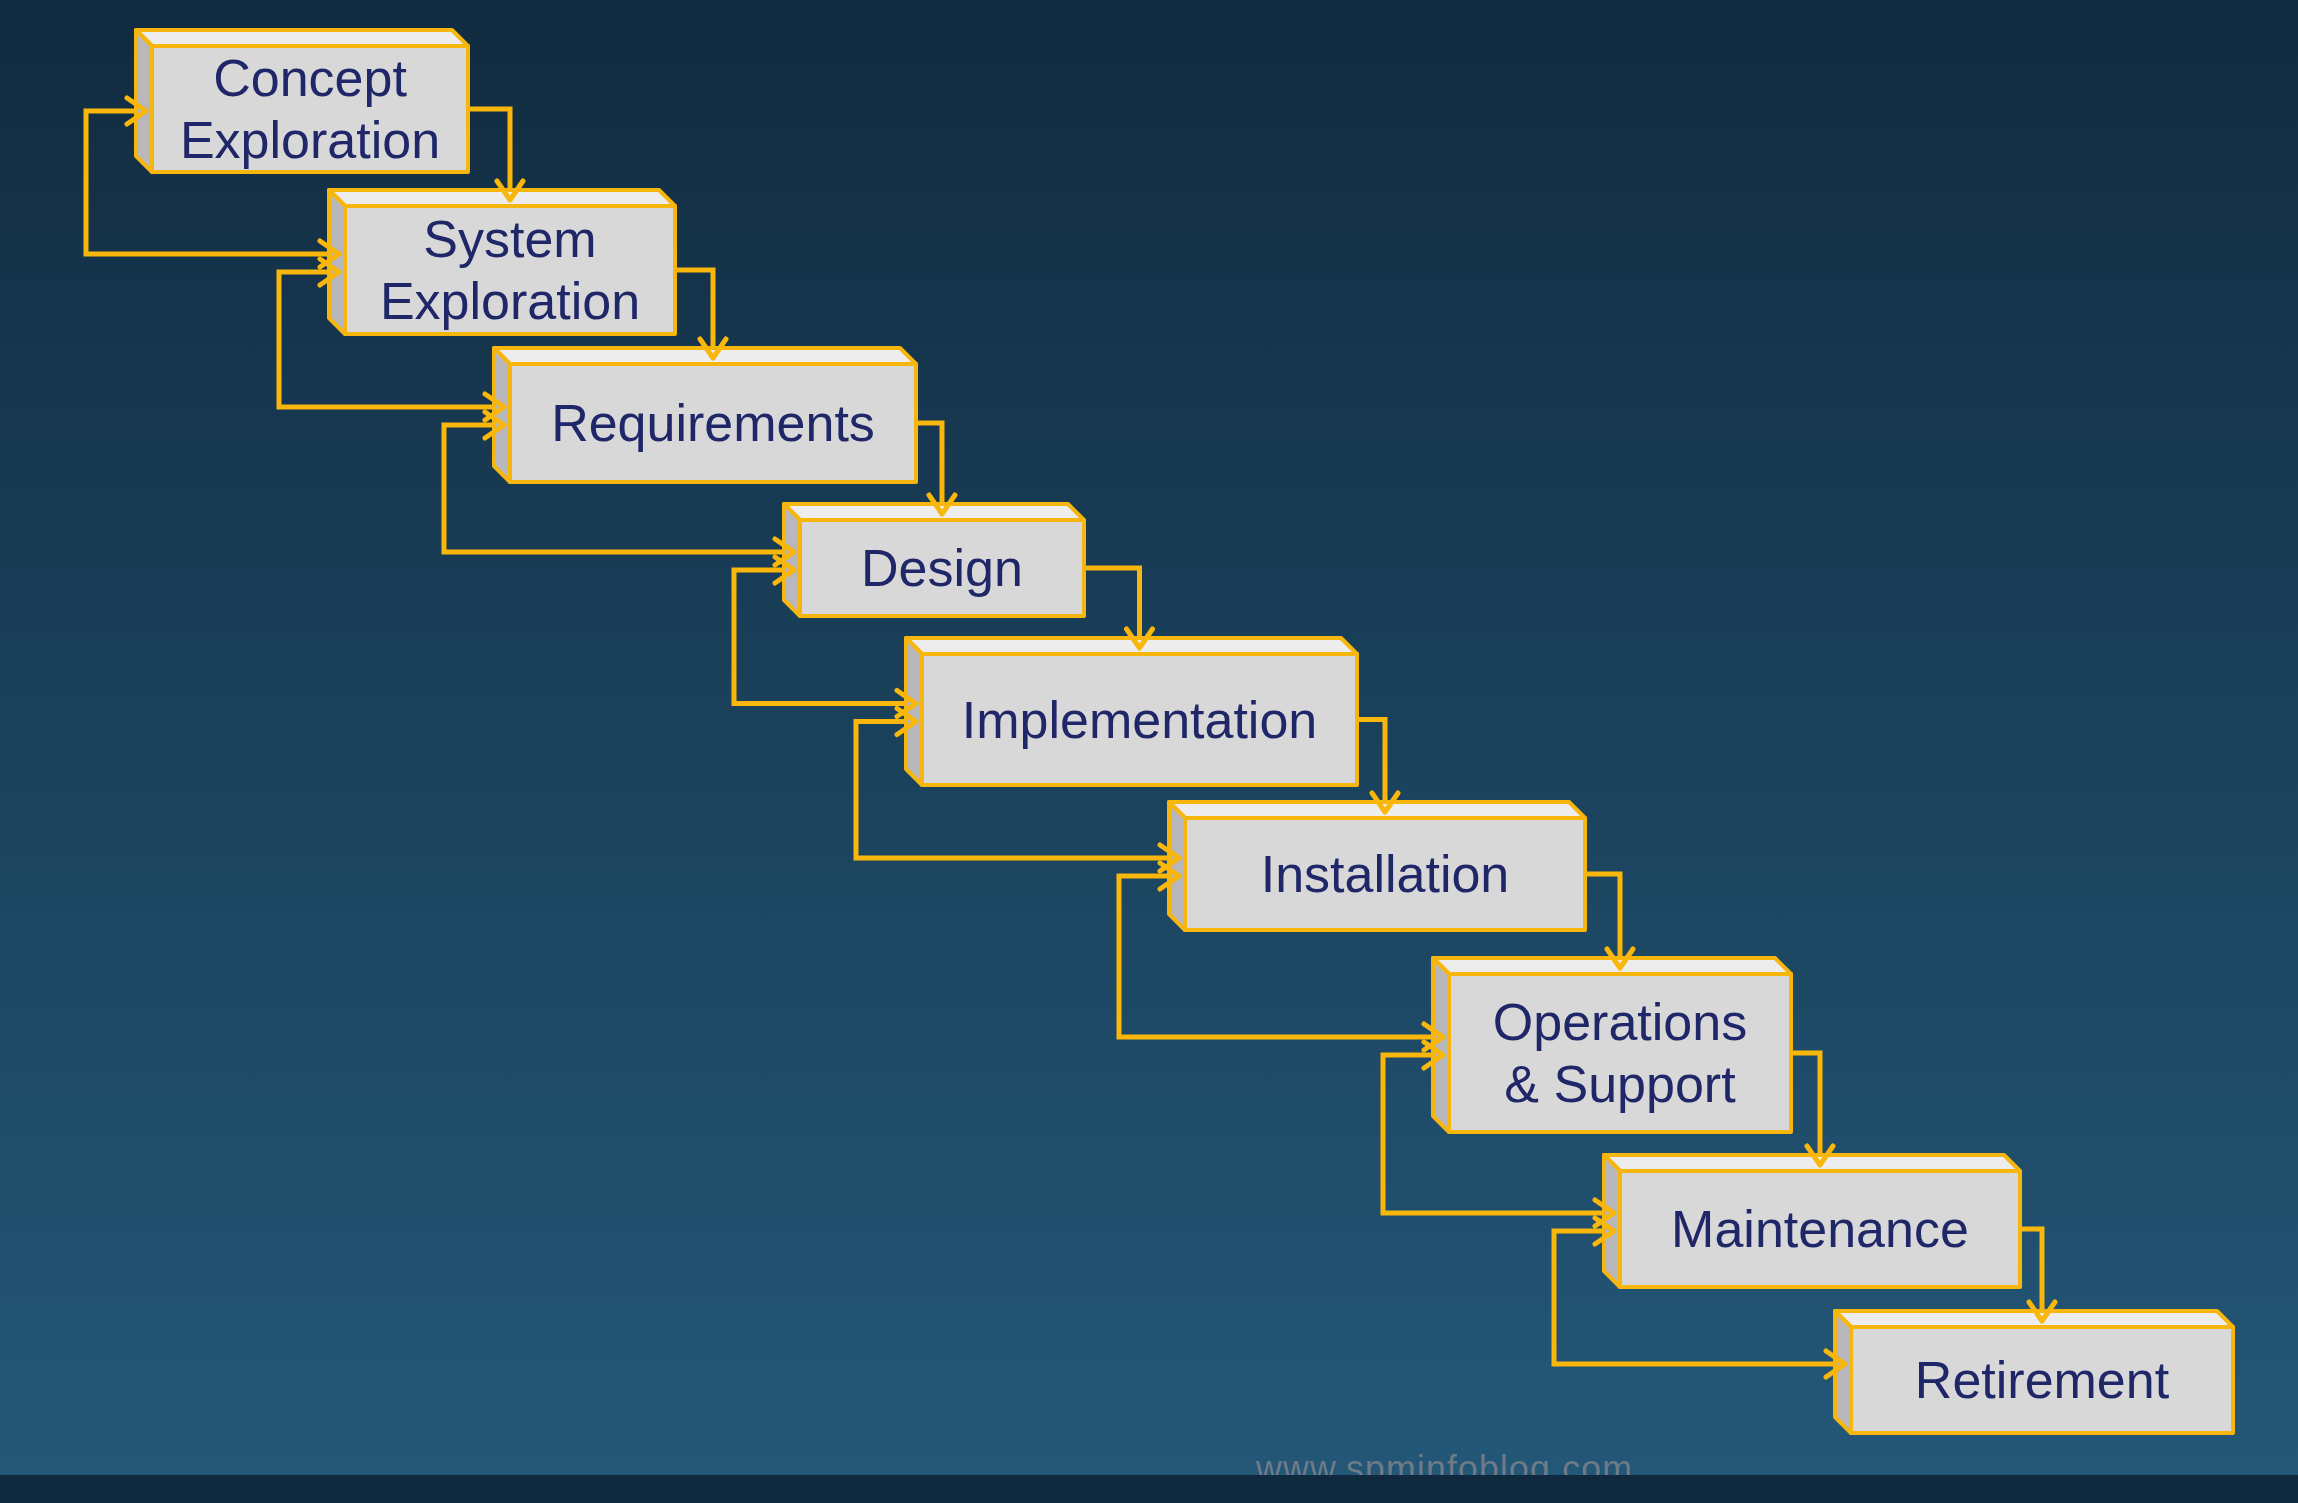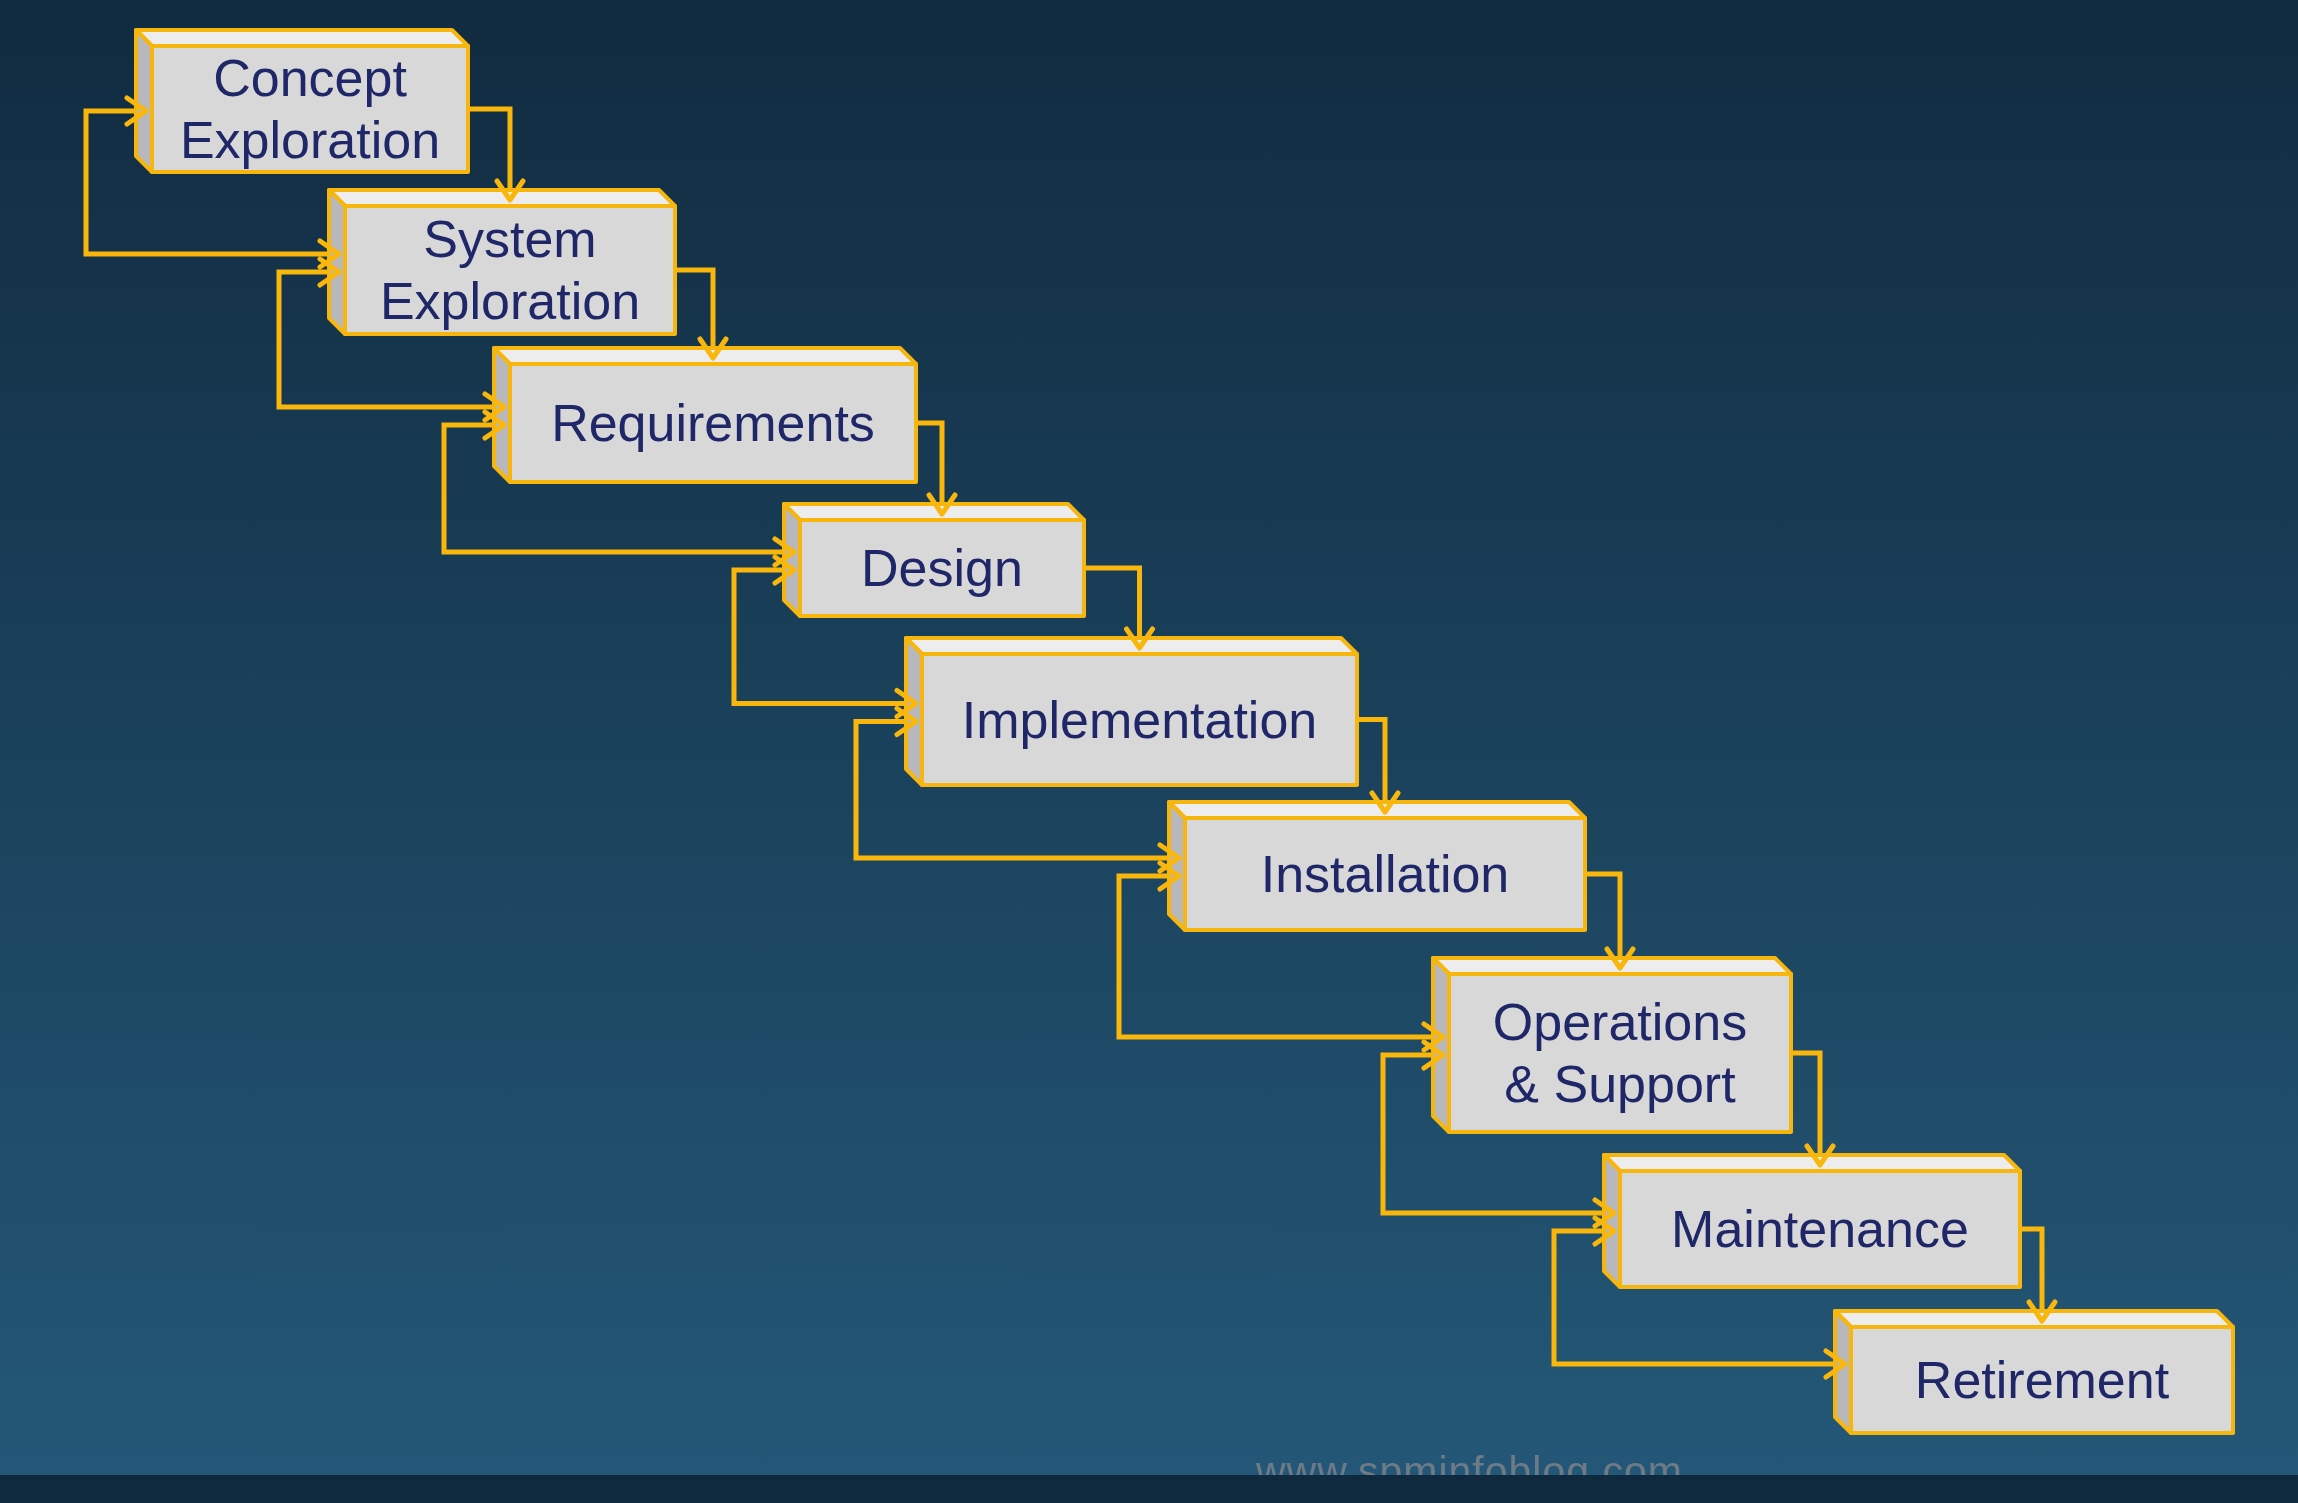--- a/index.html
+++ b/index.html
@@ -8,21 +8,21 @@
     width: 2298px;
     height: 1475px;
     overflow: hidden;
     font-family: "Liberation Sans", "DejaVu Sans", sans-serif;
   }
   #diagram-svg { position: absolute; left: 0; top: 0; display: block; }
   #watermark {
     position: absolute;
     left: 1256px;
     top: 1448px;
-    font-size: 41px;
+    font-size: 36px;
     letter-spacing: 1px;
     user-select: none;
   }
   text.stage-label {
     font-family: "Liberation Sans", "DejaVu Sans", sans-serif;
     font-size: 52px;
   }
 </style>
 </head>
 <body>

